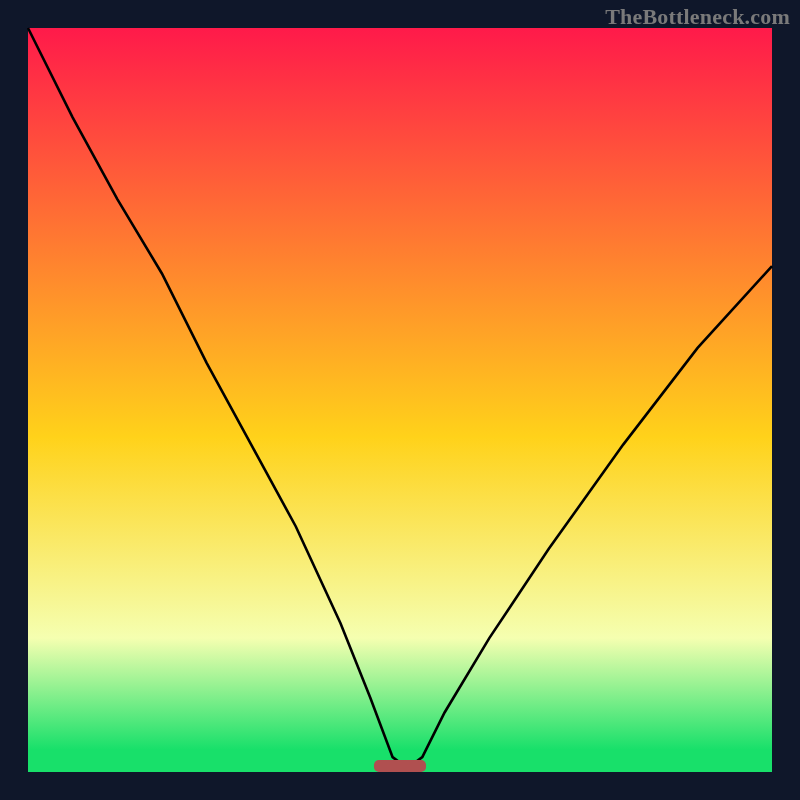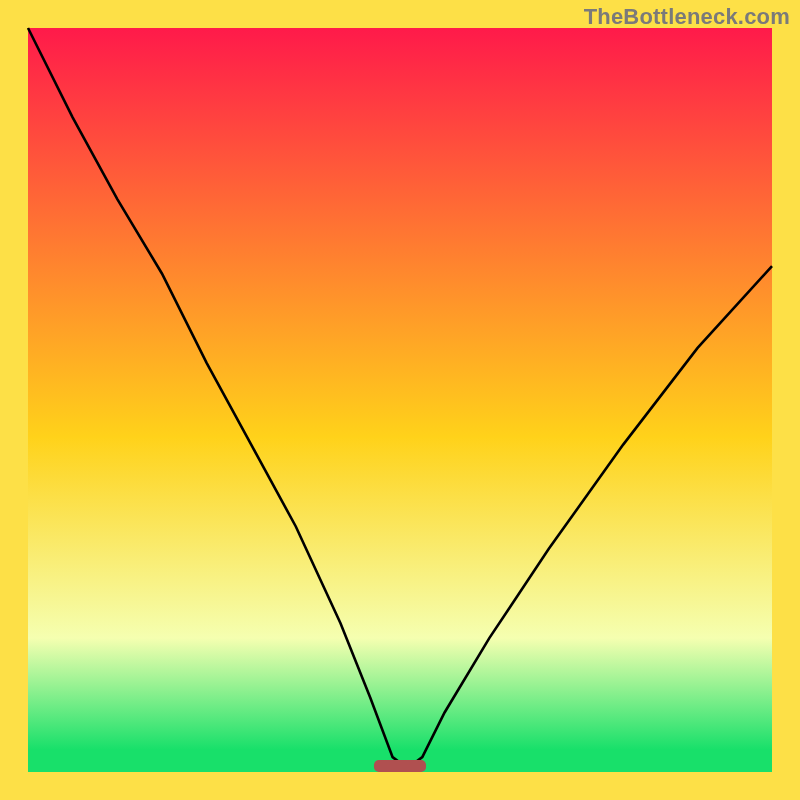--- a/index.html
+++ b/index.html
@@ -8,21 +8,22 @@
     width: 800px;
     height: 800px;
     background: #000;
     overflow: hidden;
     font-family: Arial, Helvetica, sans-serif;
   }
   .frame {
     position: relative;
     width: 800px;
     height: 800px;
-    background: #fde047;
+    background: #0f172a;
+    font-family: Liberation Serif, serif;
   }
   .watermark {
     position: absolute;
     top: 4px;
     right: 10px;
     color: #7a7a7a;
     font-size: 22px;
     font-weight: 600;
     letter-spacing: 0.2px;
     z-index: 3;

